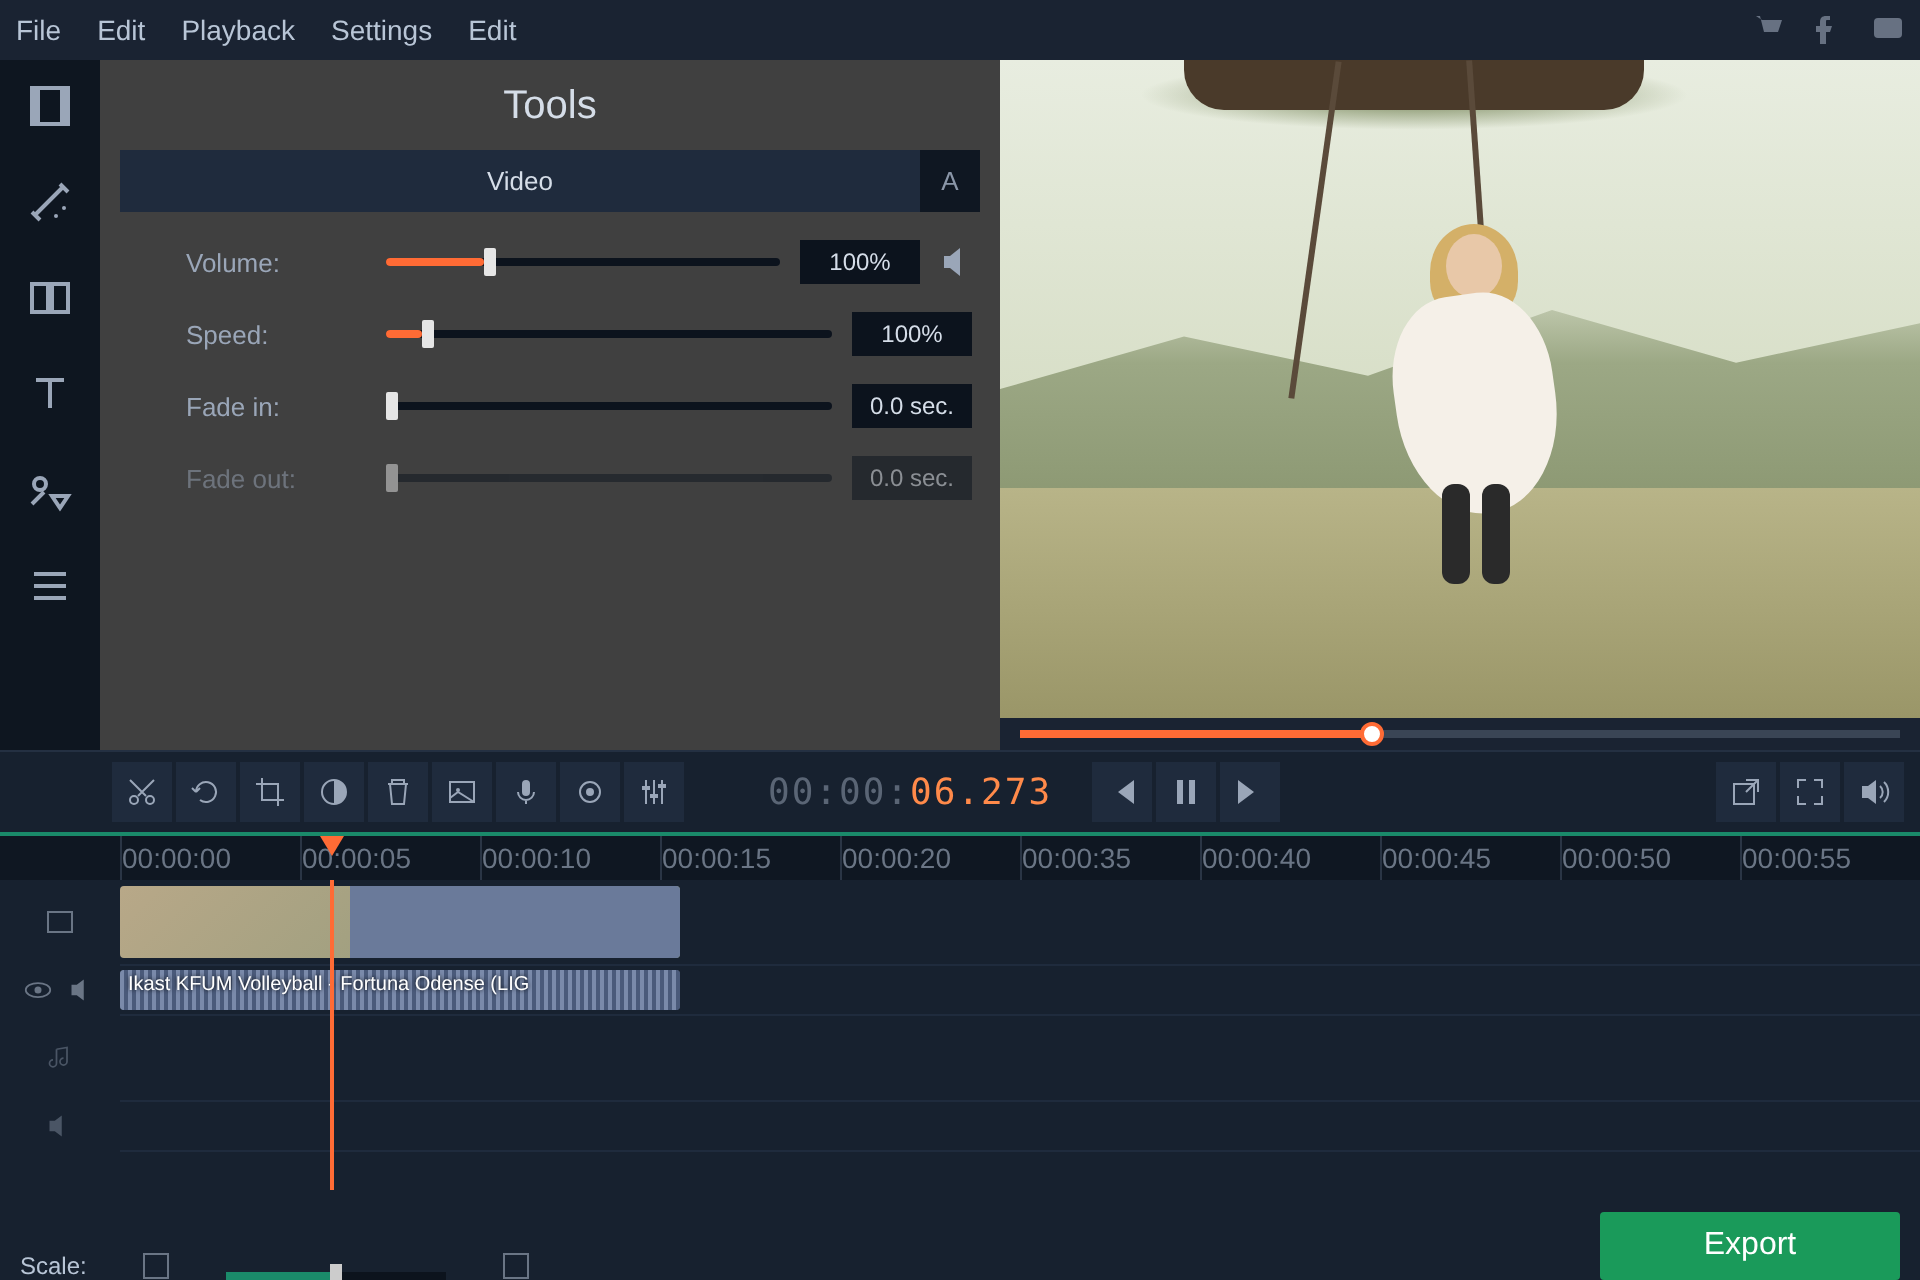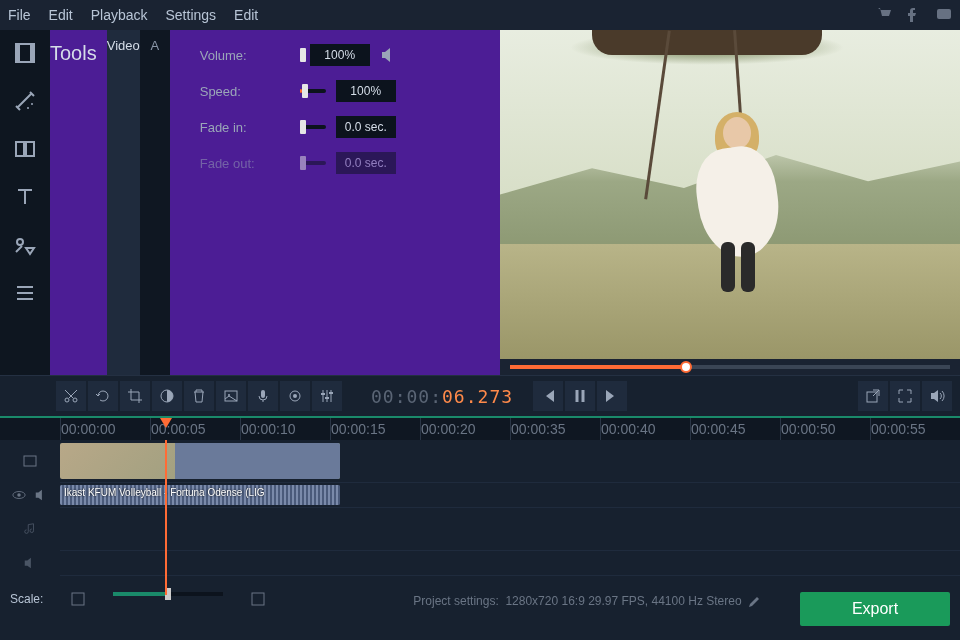--- a/index.html
+++ b/index.html
@@ -3,26 +3,26 @@
 <meta charset="utf-8">
 <style>
 html,body{margin:0;padding:0;width:960px;height:640px;background:#1a2332;font-family:Arial,sans-serif;color:#b8c5d6;overflow:hidden;font-size:13px}
 .menubar{height:30px;background:#1a2332;display:flex;align-items:center;padding:0 8px;gap:18px}
 .menubar span{cursor:pointer;font-size:14px}
 .topright{position:absolute;right:8px;top:6px;display:flex;gap:14px;opacity:.6}
 .topright svg{width:16px;height:16px}
 .main{display:flex;height:345px}
 .sidebar{width:50px;background:#0e1620;display:flex;flex-direction:column;align-items:center;padding-top:8px;gap:18px}
 .sidebar .sbitem{width:30px;height:30px;display:flex;align-items:center;justify-content:center;cursor:pointer}
-.tools-panel{flex:1;background:#4c1d95;display:flex;flex-direction:row;min-width:0}
+.tools-panel{flex:1;background:#404040;display:flex;flex-direction:column;min-width:0}
 .tools-title{text-align:center;font-size:20px;color:#d5dde8;padding:12px 0 10px}
 .tabs{display:flex;background:#0f1722;margin:0 10px}
 .tab{flex:1;text-align:center;padding:8px 0;color:#8a96a8;cursor:pointer}
 .tab.active{background:#1f2b3d;color:#d5dde8}
-.controls{padding:14px 14px 0 20px;display:flex;flex-direction:column;gap:14px;overflow:hidden}
+.controls{padding:14px 14px 0 43px;display:flex;flex-direction:column;gap:14px;overflow:hidden}
 .row{display:flex;align-items:center;gap:10px}
 .row .lbl{width:90px;color:#9aa6b8}
 .slider{flex:1;height:4px;background:#0c131d;position:relative;border-radius:2px}
 .slider .fill{position:absolute;left:0;top:0;height:4px;background:#ff6b35;border-radius:2px}
 .slider .thumb{position:absolute;top:-5px;width:6px;height:14px;background:#e6e6e6;border-radius:1px}
 .valbox{width:60px;height:22px;background:#0c131d;text-align:center;line-height:22px;font-size:12px;color:#d5dde8}
 .chk{width:16px;height:16px;background:#0c131d;border:1px solid #2a3545}
 .preview{width:460px;display:flex;flex-direction:column;background:#000;position:relative}
 .pimg{flex:1;background:linear-gradient(135deg,#b8c4a8 0%,#d4ddc2 40%,#a8b896 70%,#8ea074 100%);position:relative;overflow:hidden}
 .sky{position:absolute;inset:0;background:linear-gradient(180deg,#e8ede0 0%,#d8dfc8 50%,transparent 60%)}
@@ -39,38 +39,38 @@
 .rope.r2{left:52%;transform:rotate(-4deg)}
 .branch{position:absolute;top:0;left:20%;width:50%;height:25px;background:#4a3a2a;border-radius:0 0 20px 20px}
 .leaves{position:absolute;top:0;left:15%;width:60%;height:35px;background:radial-gradient(ellipse,#6a7a4a,transparent 70%)}
 .seek{height:16px;background:#1a2332;position:relative}
 .seek .track{position:absolute;left:10px;right:10px;top:6px;height:4px;background:#3a4555}
 .seek .sfill{position:absolute;left:10px;top:6px;height:4px;background:#ff6b35;width:175px}
 .seek .sdot{position:absolute;top:2px;left:180px;width:12px;height:12px;background:#fff;border-radius:50%;border:2px solid #ff6b35;box-sizing:border-box}
 .toolbar{height:40px;background:#17212f;display:flex;align-items:center;border-top:1px solid #243042}
 .tbtns{display:flex;gap:2px;padding:0 6px;margin-left:50px}
 .tbtn{width:30px;height:30px;background:#1f2b3d;display:flex;align-items:center;justify-content:center;cursor:pointer}
-.timecode{font-family:monospace;font-size:18px;letter-spacing:1px;margin-left:23px}
+.timecode{font-family:monospace;font-size:18px;letter-spacing:1px;margin-left:36px}
 .timecode .t1{color:#5a6575}.timecode .t2{color:#ff8a4a}
 .pctrls{display:flex;gap:2px;margin-left:20px}
 .rctrls{display:flex;gap:2px;margin-left:auto;margin-right:8px}
 .ruler{height:22px;background:#0f1722;border-top:2px solid #1a8a6a;position:relative;display:flex;font-size:14px;color:#6a7585;padding-left:60px}
 .ruler span{width:90px;height:100%;display:flex;align-items:center;border-left:1px solid #2a3545}
 .tracks{height:155px;background:#17212f;position:relative;padding-left:60px}
 .trackrow{height:42px;border-bottom:1px solid #1f2b3d;position:relative}
 .clip{position:absolute;top:3px;height:36px;background:#6a7a9a;border-radius:2px;overflow:hidden}
 .clip.vid{left:0;width:280px;background:linear-gradient(135deg,#b8a888,#8a9878)}
 .clip.vid::after{content:"";position:absolute;left:115px;top:0;bottom:0;right:0;background:#6a7a9a}
 .clip.aud{left:0;width:280px;top:2px;height:20px;background:#4a5a7a}
 .clip .wave{position:absolute;inset:0;background:repeating-linear-gradient(90deg,#7a8aaa 0 2px,#4a5a7a 2px 4px)}
 .cliplabel{position:absolute;left:4px;top:2px;font-size:10px;color:#fff;text-shadow:0 0 2px #000;white-space:nowrap;z-index:2}
 .playhead{position:absolute;left:165px;top:0;bottom:0;width:2px;background:#ff6b35;z-index:5}
 .playhead::before{content:"";position:absolute;top:-22px;left:-5px;width:12px;height:10px;background:#ff6b35;clip-path:polygon(0 0,100% 0,50% 100%)}
 .trackicons{position:absolute;left:-56px;top:0;height:100%;width:52px;display:flex;align-items:center;gap:8px;justify-content:center}
-.footer{position:absolute;bottom:0;left:0;right:0;height:48px;background:#17212f;display:flex;align-items:flex-start;padding:0 10px;gap:28px;font-size:12px}
+.footer{position:absolute;bottom:0;left:0;right:0;height:48px;background:#17212f;display:flex;align-items:flex-end;padding:0 10px;gap:28px;font-size:12px}
 .scale-slider{width:110px;height:4px;background:#0c131d;position:relative}
 .scale-slider .sfill2{position:absolute;left:0;top:0;height:4px;width:55px;background:#1a8a6a}
 .scale-slider .sthumb{position:absolute;top:-4px;left:52px;width:6px;height:12px;background:#ccc}
 .export{margin-left:auto;width:150px;height:34px;background:#1a9a5a;color:#fff;display:flex;align-items:center;justify-content:center;font-size:16px;cursor:pointer;border-radius:2px}
 .pinfo{color:#6a7585;line-height:1.5}
 svg{fill:#9aa6b8}
 </style>
 </head>
 <body>
 
@@ -358,18 +358,15 @@
       <rect x="1" y="1" width="12" height="12" fill="none" stroke="#6a7585"></rect>
     </svg>
   <div class="scale-slider">
       <div class="sfill2"></div>
       <div class="sthumb"></div>
     </div>
   <svg width="14" height="14" viewBox="0 0 14 14">
       <rect x="1" y="1" width="12" height="12" fill="none" stroke="#6a7585"></rect>
     </svg>
   <div class="pinfo" style="margin-left:120px">
-    <div><span>Project settings:</span>&nbsp;&nbsp;<span>1280x720 16:9 29.97 FPS, 44100 Hz Stereo</span>&nbsp;&nbsp;<svg width="12" height="12" viewBox="0 0 12 12" style="vertical-align:middle">
-          <path d="M1 11l1-3 7-7 2 2-7 7z" fill="#6a7585"></path>
-        </svg></div>
   </div>
   <div class="export">Export</div>
 </div>
 
 </body></html>

